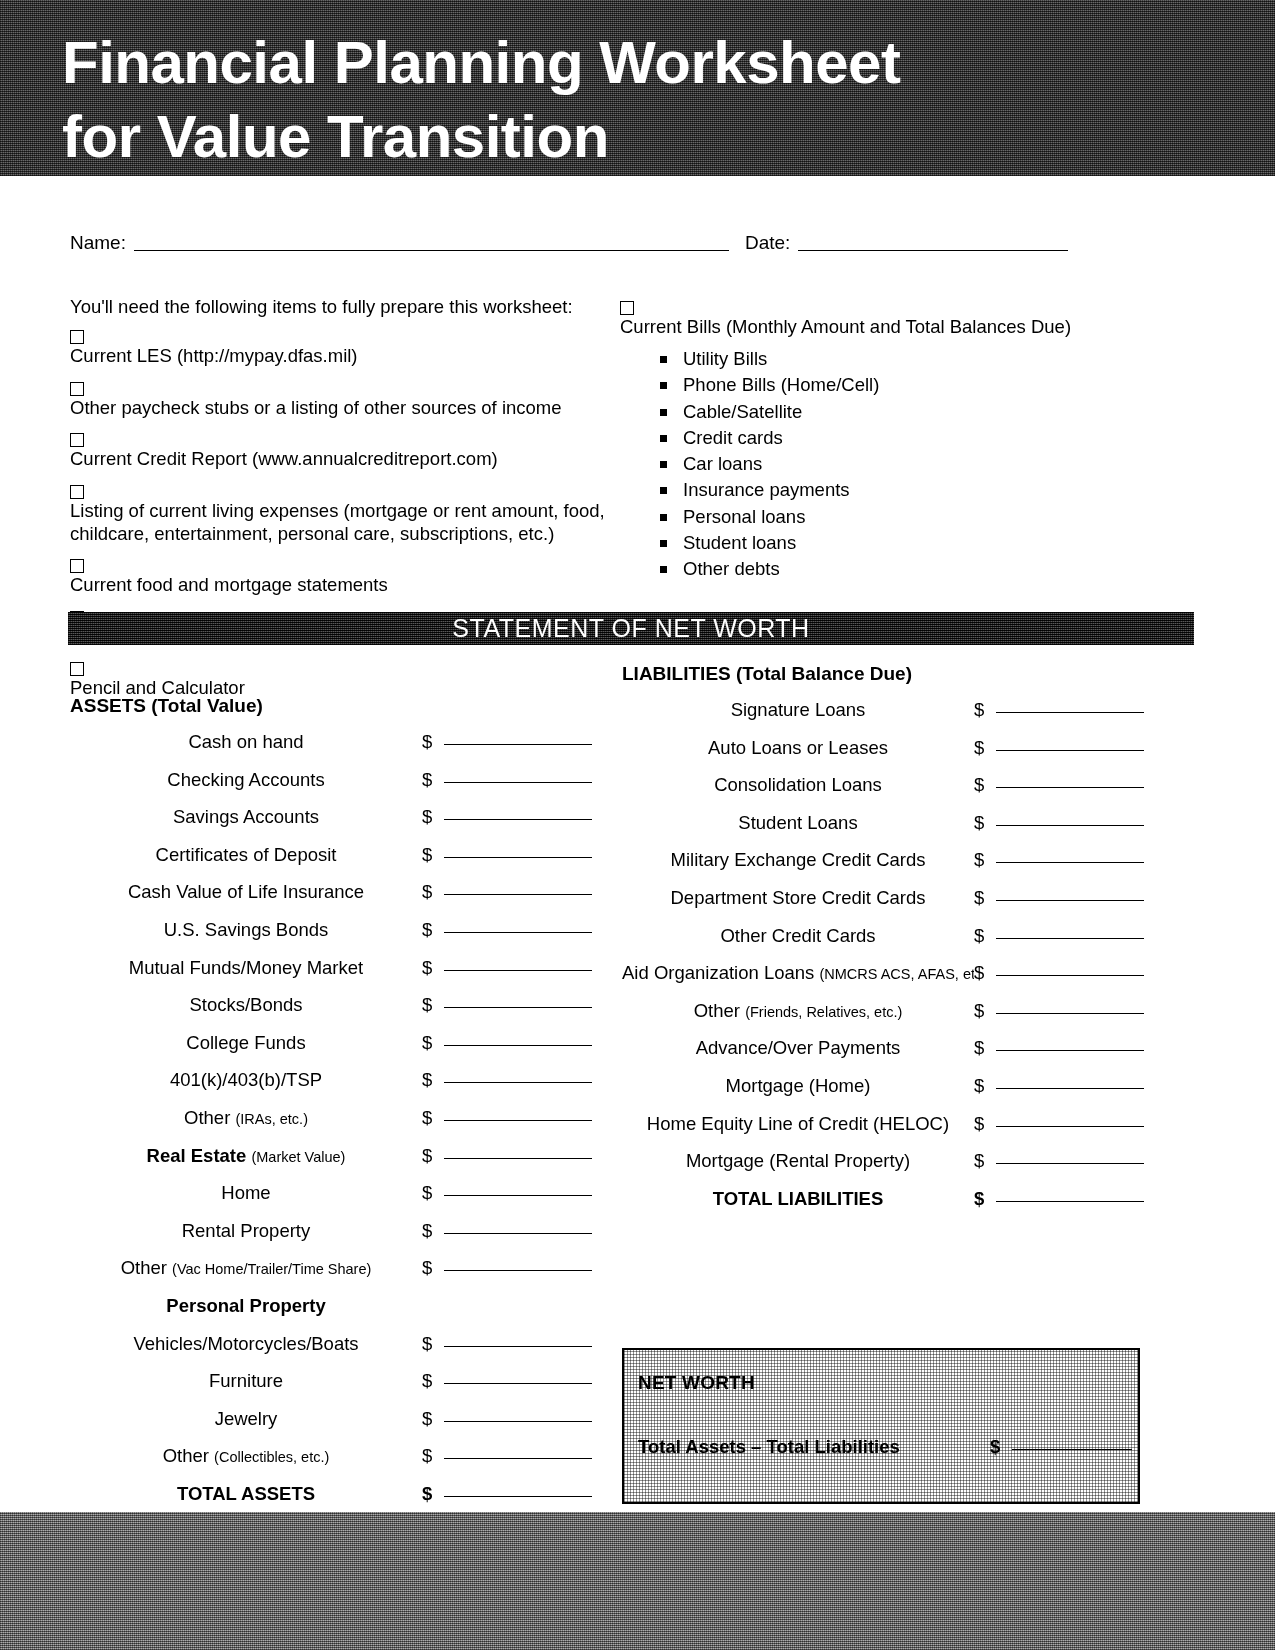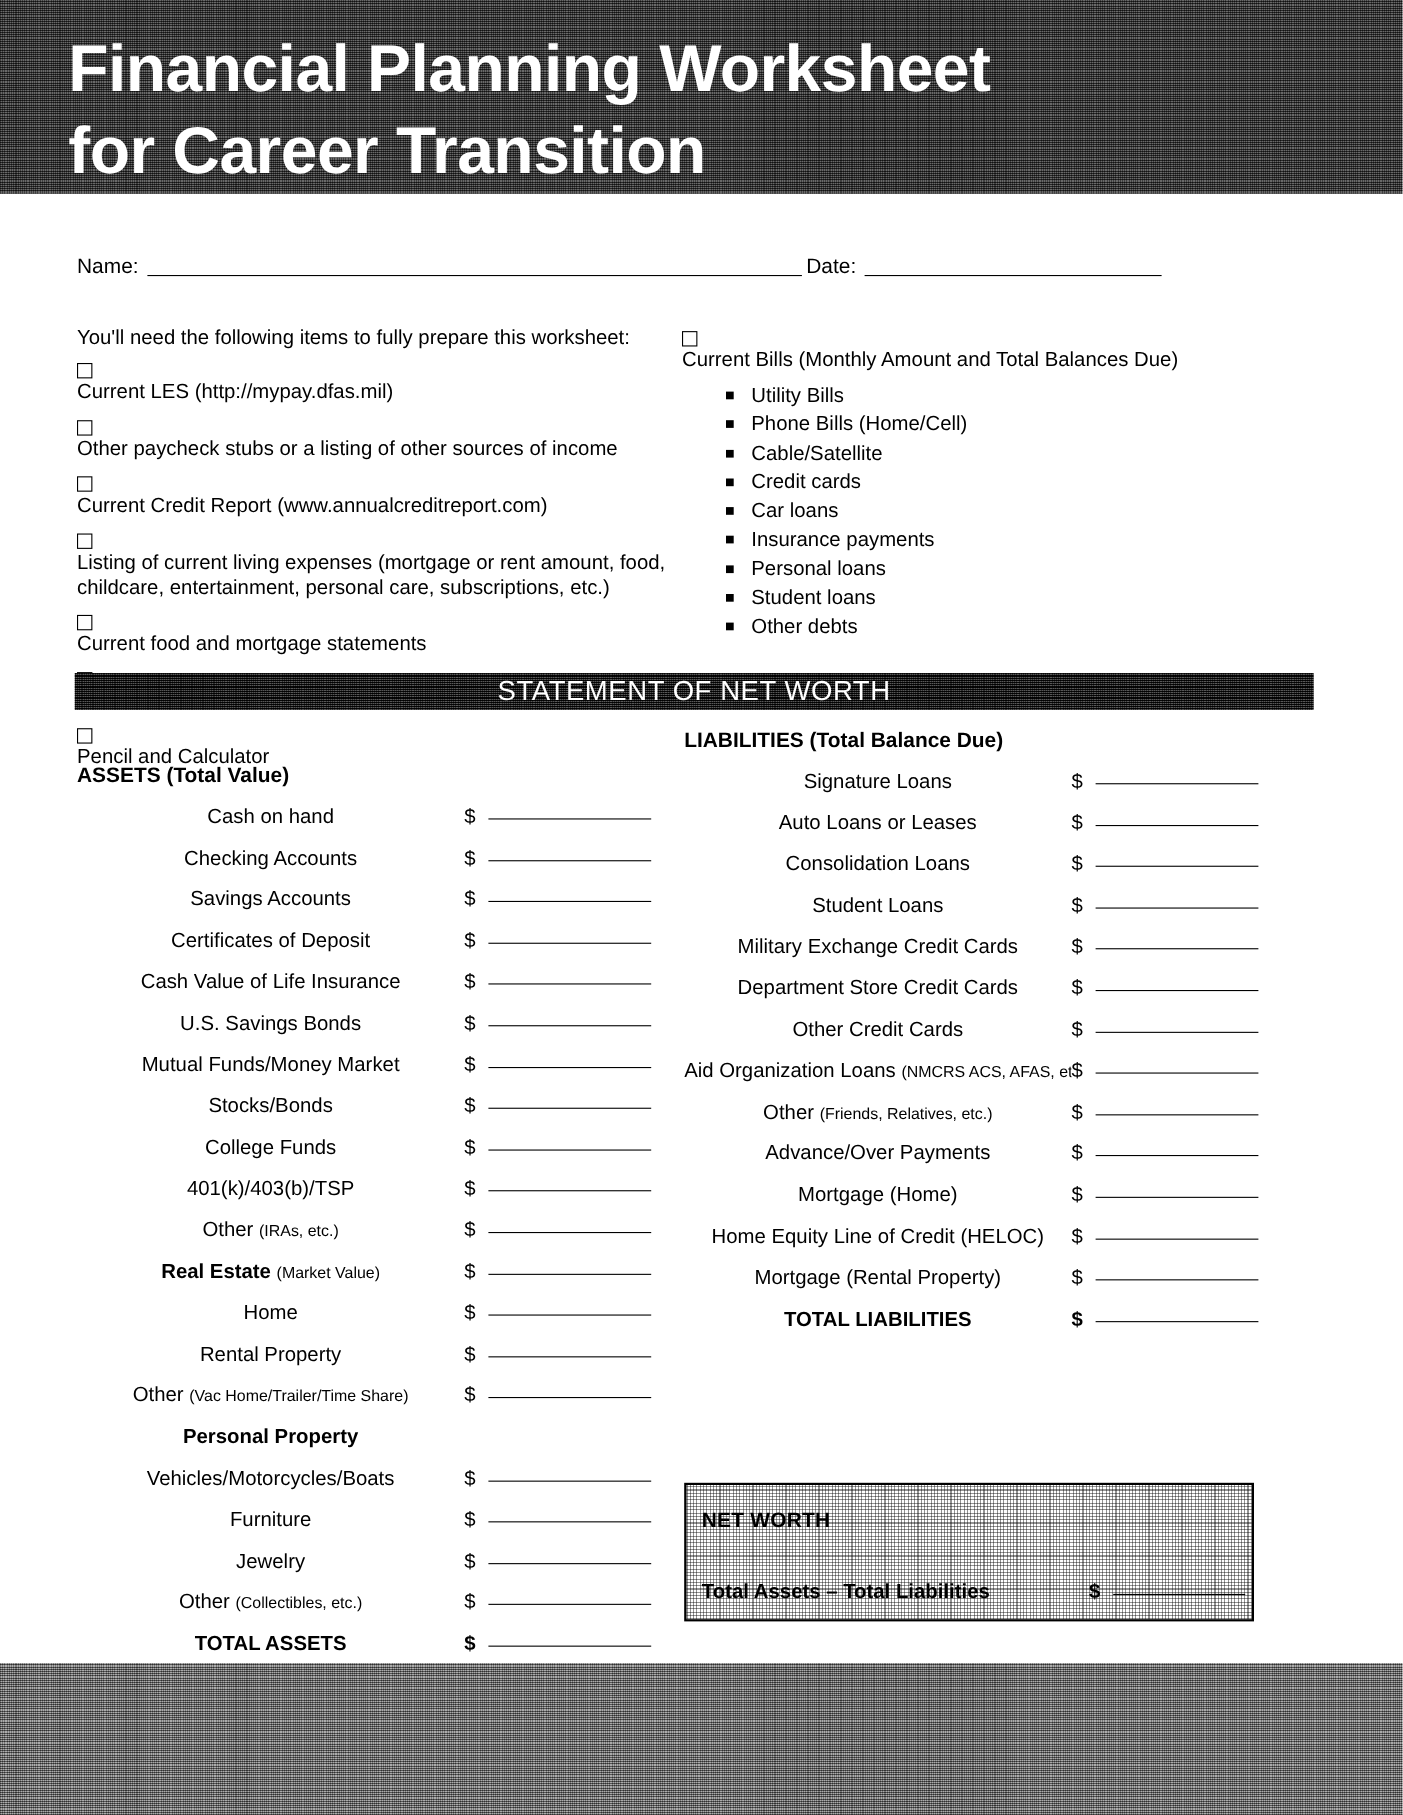--- a/index.html
+++ b/index.html
@@ -78,21 +78,21 @@
     font-size: 19px;
   }
   #identity-row .field-label { white-space: nowrap; }
   .rule {
     border-bottom: 1.6px solid #000;
     height: 1px;
     margin-left: 8px;
     margin-bottom: 3px;
   }
   #name-rule { width: 595px; }
-  #date-label { margin-left: 4px; }
+  #date-label { margin-left: 16px; }
   #date-rule { width: 270px; }
 
   
   #prep-intro {
     position: absolute;
     left: 70px;
     top: 296px;
     font-size: 18.5px;
     white-space: nowrap;
   }
@@ -212,21 +212,21 @@
   .label-bold-lead { font-weight: bold; }
   .money-row.no-field .dollar,
   .money-row.no-field .amount-rule { visibility: hidden; }
 
   
   #networth-box {
     position: absolute;
     left: 622px;
     top: 1348px;
     width: 518px;
-    height: 126px;
+    height: 156px;
     border: 2.2px solid #000;
     box-sizing: border-box;
     overflow: hidden;
   }
   #networth-box .nw-title {
     position: absolute;
     left: 14px;
     top: 22px;
     font-size: 19px;
     font-weight: bold;
@@ -263,21 +263,21 @@
     width: 1275px;
     height: 138px;
   }
 </style>
 </head>
 <body>
 
 <div id="page-header" class="dither-dark">
   <div class="title-wrap">
     <div class="title-line">Financial Planning Worksheet</div>
-    <div class="title-line">for Career Transition</div>
+    <div class="title-line">for Value Transition</div>
   </div>
 </div>
 
 <div id="identity-row">
   <span class="field-label">Name:</span>
   <span class="rule" id="name-rule"></span>
   <span class="field-label" id="date-label">Date:</span>
   <span class="rule" id="date-rule"></span>
 </div>
 

